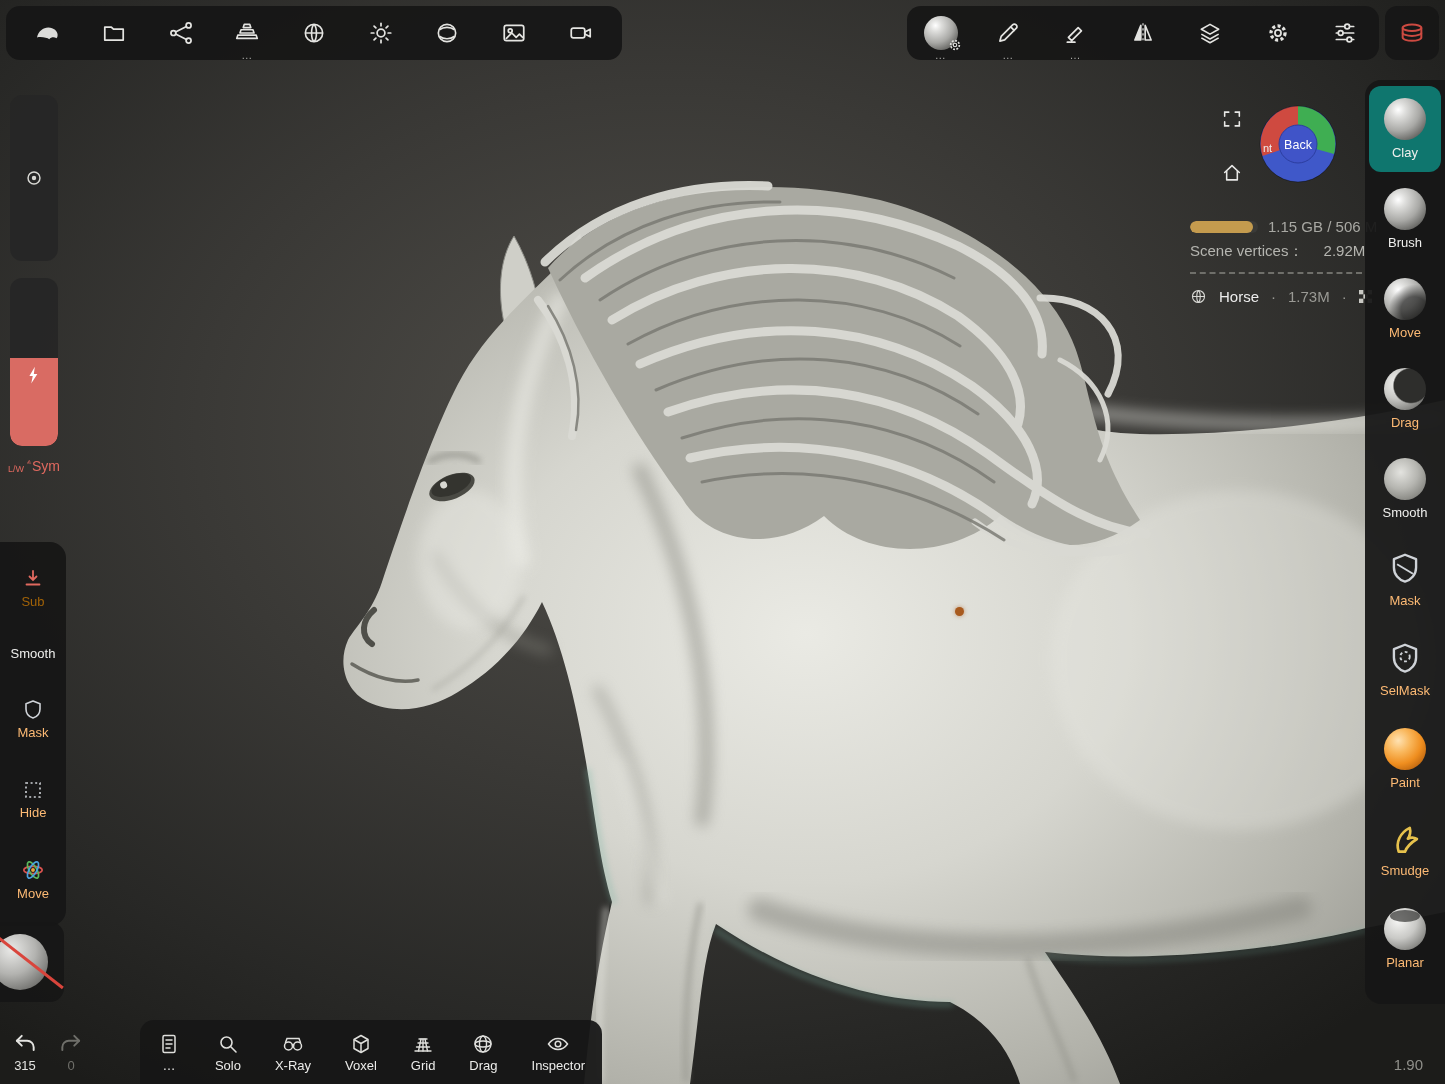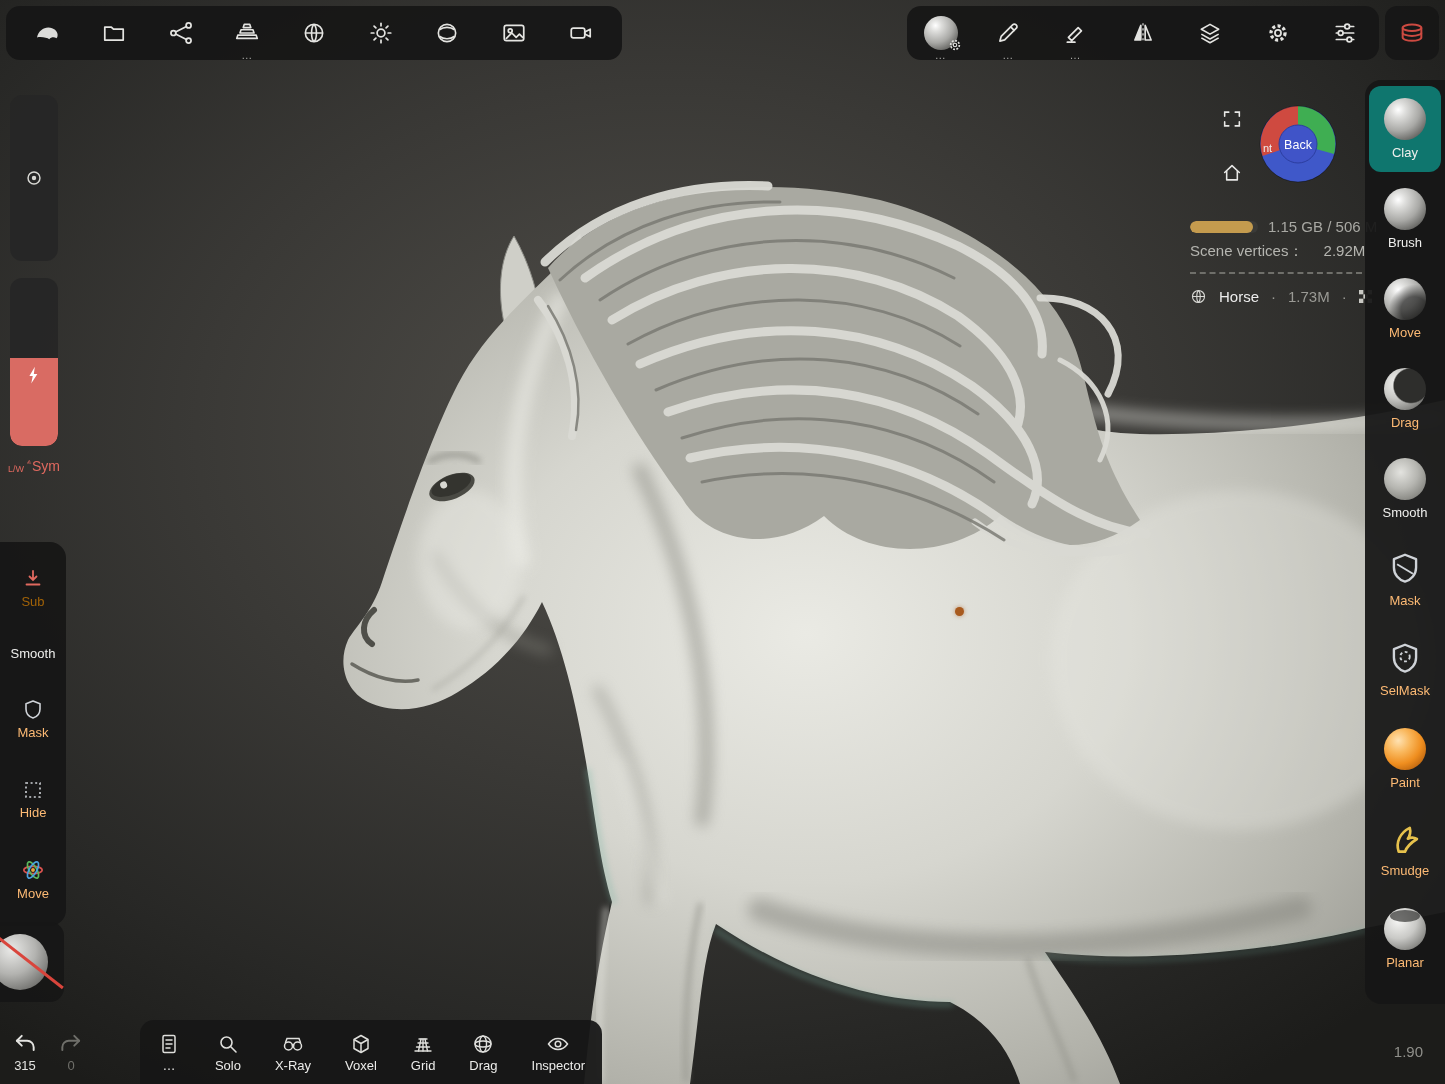--- a/index.html
+++ b/index.html
@@ -55,21 +55,21 @@
   .matcap-line{position:absolute;left:-14px;top:38px;width:86px;height:3px;background:#d9453c;transform:rotate(38deg);}
 
   
   .undo-group{position:absolute;left:12px;bottom:0;height:64px;display:flex;gap:20px;z-index:10;align-items:center;}
   .ur-item{display:flex;flex-direction:column;align-items:center;gap:1px;}
   .ur-count{font-size:13px;color:#e4e4e1;}
   .ur-count.dim{color:#6f6f6a;}
   .bottom-bar{left:140px;bottom:0;width:462px;height:64px;border-radius:14px 14px 0 0;display:flex;align-items:center;justify-content:space-around;}
   .bb-item{display:flex;flex-direction:column;align-items:center;gap:2px;}
   .bb-label{font-size:13px;color:#ececea;}
-  .zoom-label{position:absolute;right:22px;bottom:24px;color:#8f8f8a;font-size:15px;z-index:4;}
+  .zoom-label{position:absolute;right:22px;bottom:11px;color:#8f8f8a;font-size:15px;z-index:4;}
 
   
   .hud{position:absolute;z-index:5;}
   .mem-row{left:1190px;top:218px;display:flex;align-items:center;gap:10px;white-space:nowrap;}
   .mem-bar{width:68px;height:12px;border-radius:6px;background:#3a3a38;overflow:hidden;}
   .mem-fill{height:100%;width:92%;border-radius:6px;background:#c49b4e;}
   .mem-text{font-size:15px;color:#a8a8a3;}
   .scene-row{left:1190px;top:242px;font-size:15px;color:#b5b5b0;white-space:nowrap;}
   .dash-sep{left:1190px;top:272px;width:172px;border-top:2px dashed #6f6f6a;height:0;}
   .object-row{left:1190px;top:288px;display:flex;align-items:center;gap:12px;white-space:nowrap;}

